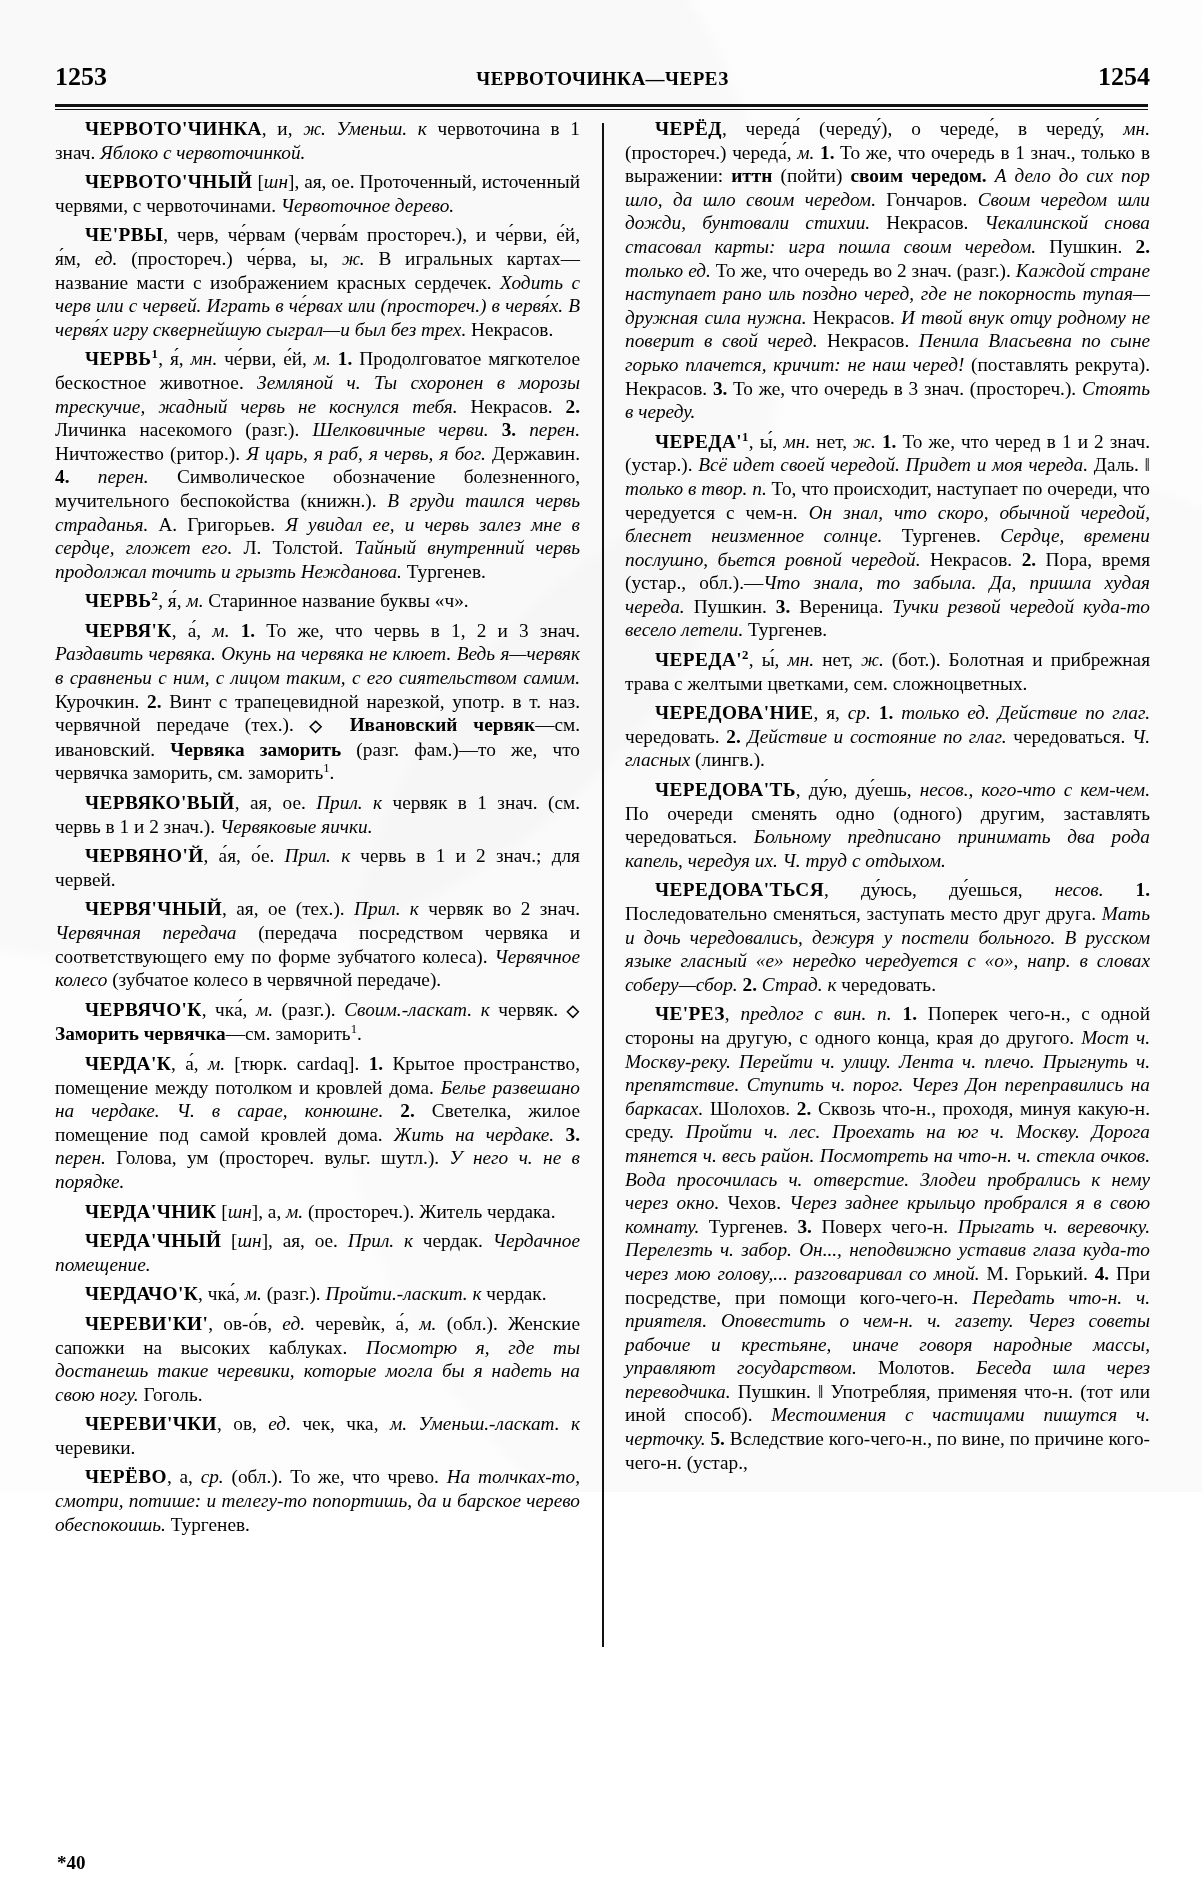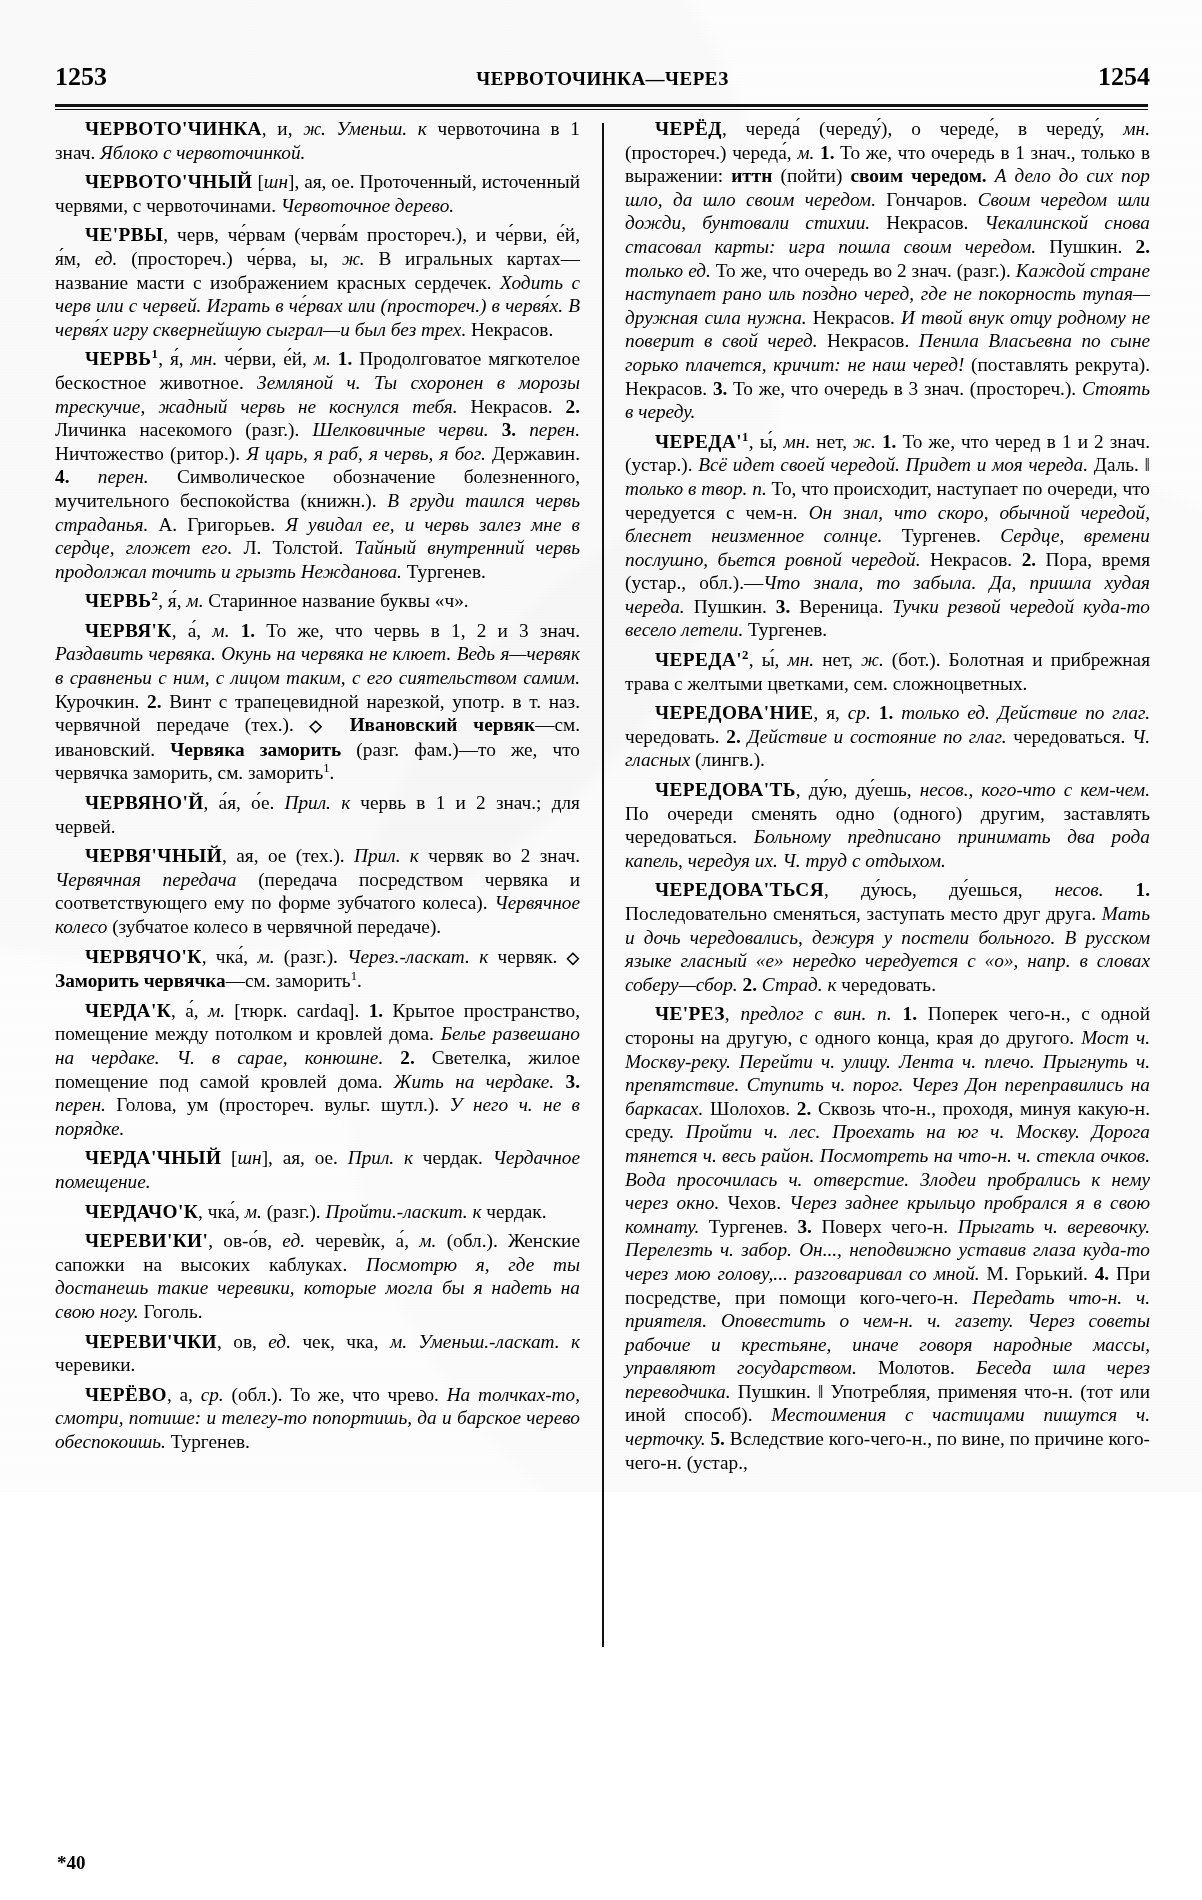--- a/index.html
+++ b/index.html
@@ -160,24 +160,26 @@
   </div>
 
   <div class="columns">
     <div class="col" id="col-left">
         <p class="entry"><span class="hw">ЧЕРВОТО'ЧИНКА</span>, и, <span class="it">ж. Уменьш. к</span> червоточина в 1 знач. <span class="it">Яблоко с червоточинкой.</span></p>
         <p class="entry"><span class="hw">ЧЕРВОТО'ЧНЫЙ</span> [<span class="it">шн</span>], ая, ое. Проточенный, источенный червями, с червоточинами. <span class="it">Червоточное дерево.</span></p>
         <p class="entry"><span class="hw">ЧЕ'РВЫ</span>, черв, че́рвам (черва́м простореч.), и че́рви, е́й, я́м, <span class="it">ед.</span> (простореч.) че́рва, ы, <span class="it">ж.</span> В игральных картах—название масти с изображением красных сердечек. <span class="it">Ходить с черв или с червей. Играть в че́рвах или (простореч.) в червя́х. В червя́х игру сквернейшую сыграл—и был без трех.</span> Некрасов.</p>
         <p class="entry"><span class="hw">ЧЕРВЬ<sup>1</sup></span>, я́, <span class="it">мн.</span> че́рви, е́й, <span class="it">м.</span> <span class="par">1.</span> Продолговатое мягкотелое бескостное животное. <span class="it">Земляной ч. Ты схоронен в морозы трескучие, жадный червь не коснулся тебя.</span> Некрасов. <span class="par">2.</span> Личинка насекомого (разг.). <span class="it">Шелковичные черви.</span> <span class="par">3.</span> <span class="it">перен.</span> Ничтожество (ритор.). <span class="it">Я царь, я раб, я червь, я бог.</span> Державин. <span class="par">4.</span> <span class="it">перен.</span> Символическое обозначение болезненного, мучительного беспокойства (книжн.). <span class="it">В груди таился червь страданья.</span> А. Григорьев. <span class="it">Я увидал ее, и червь залез мне в сердце, гложет его.</span> Л. Толстой. <span class="it">Тайный внутренний червь продолжал точить и грызть Нежданова.</span> Тургенев.</p>
         <p class="entry"><span class="hw">ЧЕРВЬ<sup>2</sup></span>, я́, <span class="it">м.</span> Старинное название буквы «ч».</p>
         <p class="entry"><span class="hw">ЧЕРВЯ'К</span>, а́, <span class="it">м.</span> <span class="par">1.</span> То же, что червь в 1, 2 и 3 знач. <span class="it">Раздавить червяка. Окунь на червяка не клюет. Ведь я—червяк в сравненьи с ним, с лицом таким, с его сиятельством самим.</span> Курочкин. <span class="par">2.</span> Винт с трапецевидной нарезкой, употр. в т. наз. червячной передаче (тех.). <span class="dia">◇</span> <span class="bd">Ивановский червяк</span>—см. ивановский. <span class="bd">Червяка заморить</span> (разг. фам.)—то же, что червячка заморить, см. заморить<sup>1</sup>.</p>
+        <p class="entry"><span class="hw">ЧЕРВЯКО'ВЫЙ</span>, ая, ое. <span class="it">Прил. к</span> червяк в 1 знач. (см. червь в 1 и 2 знач.). <span class="it">Червяковые яички.</span></p>
         <p class="entry"><span class="hw">ЧЕРВЯНО'Й</span>, а́я, о́е. <span class="it">Прил. к</span> червь в 1 и 2 знач.; для червей.</p>
         <p class="entry"><span class="hw">ЧЕРВЯ'ЧНЫЙ</span>, ая, ое (тех.). <span class="it">Прил. к</span> червяк во 2 знач. <span class="it">Червячная передача</span> (передача посредством червяка и соответствующего ему по форме зубчатого колеса). <span class="it">Червячное колесо</span> (зубчатое колесо в червячной передаче).</p>
-        <p class="entry"><span class="hw">ЧЕРВЯЧО'К</span>, чка́, <span class="it">м.</span> (разг.). <span class="it">Через.-ласкат. к</span> червяк. <span class="dia">◇</span> <span class="bd">Заморить червячка</span>—см. заморить<sup>1</sup>.</p>
+        <p class="entry"><span class="hw">ЧЕРВЯЧО'К</span>, чка́, <span class="it">м.</span> (разг.). <span class="it">Своим.-ласкат. к</span> червяк. <span class="dia">◇</span> <span class="bd">Заморить червячка</span>—см. заморить<sup>1</sup>.</p>
         <p class="entry"><span class="hw">ЧЕРДА'К</span>, а́, <span class="it">м.</span> [тюрк. cardaq]. <span class="par">1.</span> Крытое пространство, помещение между потолком и кровлей дома. <span class="it">Белье развешано на чердаке. Ч. в сарае, конюшне.</span> <span class="par">2.</span> Светелка, жилое помещение под самой кровлей дома. <span class="it">Жить на чердаке.</span> <span class="par">3.</span> <span class="it">перен.</span> Голова, ум (простореч. вульг. шутл.). <span class="it">У него ч. не в порядке.</span></p>
+        <p class="entry"><span class="hw">ЧЕРДА'ЧНИК</span> [<span class="it">шн</span>], а, <span class="it">м.</span> (простореч.). Житель чердака.</p>
         <p class="entry"><span class="hw">ЧЕРДА'ЧНЫЙ</span> [<span class="it">шн</span>], ая, ое. <span class="it">Прил. к</span> чердак. <span class="it">Чердачное помещение.</span></p>
         <p class="entry"><span class="hw">ЧЕРДАЧО'К</span>, чка́, <span class="it">м.</span> (разг.). <span class="it">Пройти.-ласкит. к</span> чердак.</p>
         <p class="entry"><span class="hw">ЧЕРЕВИ'КИ'</span>, ов-о́в, <span class="it">ед.</span> черевѝк, а́, <span class="it">м.</span> (обл.). Женские сапожки на высоких каблуках. <span class="it">Посмотрю я, где ты достанешь такие черевики, которые могла бы я надеть на свою ногу.</span> Гоголь.</p>
         <p class="entry"><span class="hw">ЧЕРЕВИ'ЧКИ</span>, ов, <span class="it">ед.</span> чек, чка, <span class="it">м. Уменьш.-ласкат. к</span> черевики.</p>
         <p class="entry"><span class="hw">ЧЕРЁВО</span>, а, <span class="it">ср.</span> (обл.). То же, что чрево. <span class="it">На толчках-то, смотри, потише: и телегу-то попортишь, да и барское черево обеспокоишь.</span> Тургенев.</p>
       </div>
     <div class="col-gap">
       <div class="col-divider"></div>
     </div>
     <div class="col" id="col-right">

